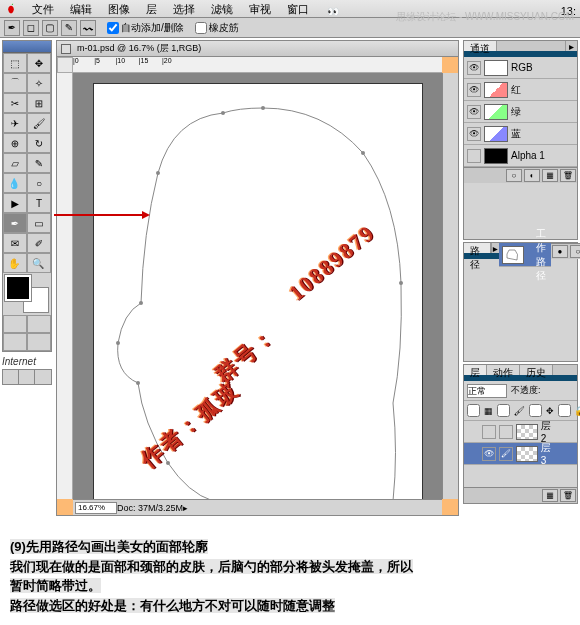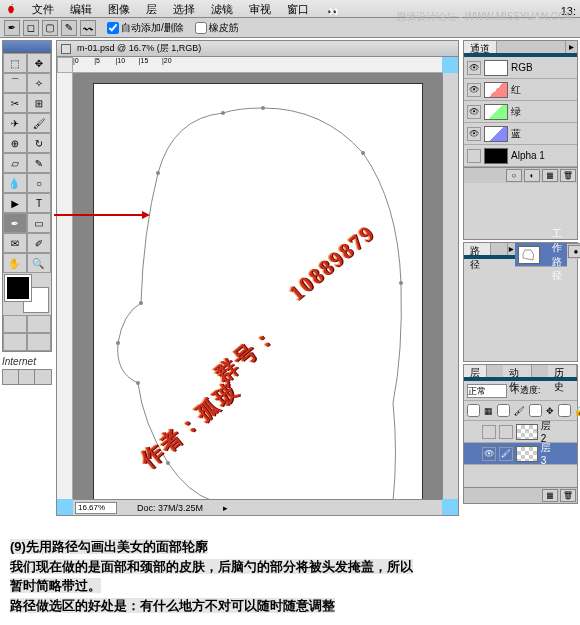--- a/index.html
+++ b/index.html
@@ -19,41 +19,41 @@
 .tools-header { height: 12px; background: linear-gradient(#6a8cc8,#4a6ca8); border-bottom:1px solid #666; }
 .tools-grid { display: grid; grid-template-columns: 1fr 1fr; }
 .tool-cell { width: 24px; height: 20px; border: 1px solid #999; background: #d4d4d4; display: flex; align-items: center; justify-content: center; font-size: 10px; cursor: pointer; }
 .tool-cell.selected { background: #888; color: #fff; }
 .color-swatch { width: 44px; height: 38px; margin: 2px auto; position: relative; }
 .fg-color { position: absolute; width: 26px; height: 26px; background: #000; border: 2px solid #fff; outline: 1px solid #888; top: 0; left: 0; }
 .bg-color { position: absolute; width: 26px; height: 26px; background: #fff; border: 1px solid #888; bottom: 0; right: 0; }
 .mode-row { display: flex; }
 .mode-cell { width: 24px; height: 18px; border: 1px solid #999; background: #d4d4d4; }
 .internet-label { font-size: 10px; font-style: italic; padding: 2px; color: #333; }
-.canvas-area { flex: 1; background: #7dd3fc; position: relative; overflow: hidden; border: 1px solid #888; margin: 2px; }
+.canvas-area { flex: 1; background: #fdba74; position: relative; overflow: hidden; border: 1px solid #888; margin: 2px; }
 .title-bar { height: 16px; background: linear-gradient(#e0e0e0,#c8c8c8); border-bottom: 1px solid #888; display: flex; align-items: center; padding-left: 4px; font-size: 9px; }
 .title-close { width: 10px; height: 10px; border: 1px solid #666; background: #ddd; margin-right: 6px; }
 .rulers-corner { position: absolute; top: 16px; left: 0; width: 16px; height: 16px; background: #e8e8e8; border: 1px solid #aaa; }
 .ruler-h { position: absolute; top: 16px; left: 16px; right: 16px; height: 16px; background: #f0f0f0; border-bottom: 1px solid #aaa; font-size: 7px; }
 .ruler-v { position: absolute; top: 32px; left: 0; width: 16px; bottom: 16px; background: #f0f0f0; border-right: 1px solid #aaa; }
 .canvas { position: absolute; top: 32px; left: 16px; right: 16px; bottom: 16px; background: #858585; }
 .artboard { position: absolute; left: 20px; top: 10px; width: 330px; height: 420px; background: #fff; border: 1px solid #333; }
 .head-path { position: absolute; left: 40px; top: 30px; width: 300px; height: 400px; }
 .scrollbar-v { position: absolute; top: 32px; right: 0; width: 16px; bottom: 16px; background: #d4d4d4; border-left: 1px solid #888; }
-.scrollbar-h { position: absolute; bottom: 0; left: 16px; right: 16px; height: 16px; background: #d4d4d4; border-top: 1px solid #888; display:flex; align-items:center; font-size:9px; padding-left:2px; gap:20px; }
+.scrollbar-h { position: absolute; bottom: 0; left: 16px; right: 16px; height: 16px; background: #d4d4d4; border-top: 1px solid #888; display:flex; align-items:center; font-size:9px; padding-left:2px; gap:0; }
 .zoom-field { width: 42px; height: 12px; background: #fff; border: 1px solid #888; font-size: 8px; padding-left:2px; }
 .arrow-red { position: absolute; top: 214px; left: 54px; width: 90px; height: 2px; background: #c00; z-index: 50; }
 .arrow-red:after { content:''; position:absolute; right:-6px; top:-3px; border-left:8px solid #c00; border-top:4px solid transparent; border-bottom:4px solid transparent; }
 .diag-text { position: absolute; color: #c83020; font-weight: bold; font-size: 22px; transform: rotate(-40deg); text-shadow: 1px 1px 0 #600, -1px -1px 0 #fa6; z-index: 40; font-family: "KaiTi","楷体",serif; letter-spacing:2px; }
 .diag1 { top: 410px; left: 130px; }
 .diag2 { top: 340px; left: 210px; }
 .diag3 { top: 250px; left: 280px; }
 .panels-right { width: 115px; margin: 2px; display: flex; flex-direction: column; gap: 2px; }
 .panel { background: #d4d4d4; border: 1px solid #888; }
-.panel-tabs { height: 16px; background: #c8c8c8; border-bottom: 4px solid #0c4a6e; display: flex; font-size: 10px; gap: 16px; }
+.panel-tabs { height: 16px; background: #c8c8c8; border-bottom: 6px solid #0c4a6e; display: flex; font-size: 10px; }
 .ptab { padding: 1px 6px; border-right: 1px solid #999; background: #d8d8d8; }
 .ptab.active { background: #e8e8e8; }
 .channel-row { display: flex; align-items: center; height: 22px; border-bottom: 1px solid #aaa; padding: 0 3px; font-size: 10px; gap: 3px; }
 .eye-col { width: 14px; height: 14px; border: 1px solid #999; display:flex; align-items:center; justify-content:center; font-size:8px; }
 .ch-thumb { width: 24px; height: 16px; border: 1px solid #666; background: #fff; }
 .ch-thumb.red { background: linear-gradient(135deg,#fff 50%,#f88 50%); }
 .ch-thumb.green { background: linear-gradient(135deg,#fff 50%,#8f8 50%); }
 .ch-thumb.blue { background: linear-gradient(135deg,#fff 50%,#88f 50%); }
 .ch-thumb.alpha { background: #000; }
 .panel-footer { height: 16px; background: #c8c8c8; border-top: 1px solid #888; display:flex; justify-content:flex-end; gap:2px; padding:1px; }

